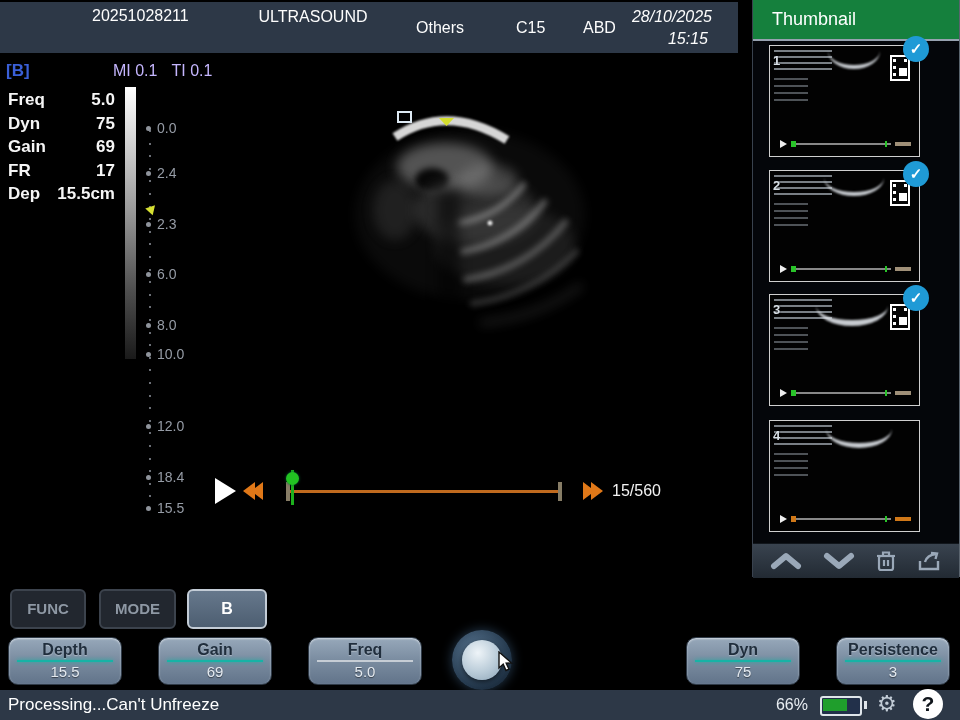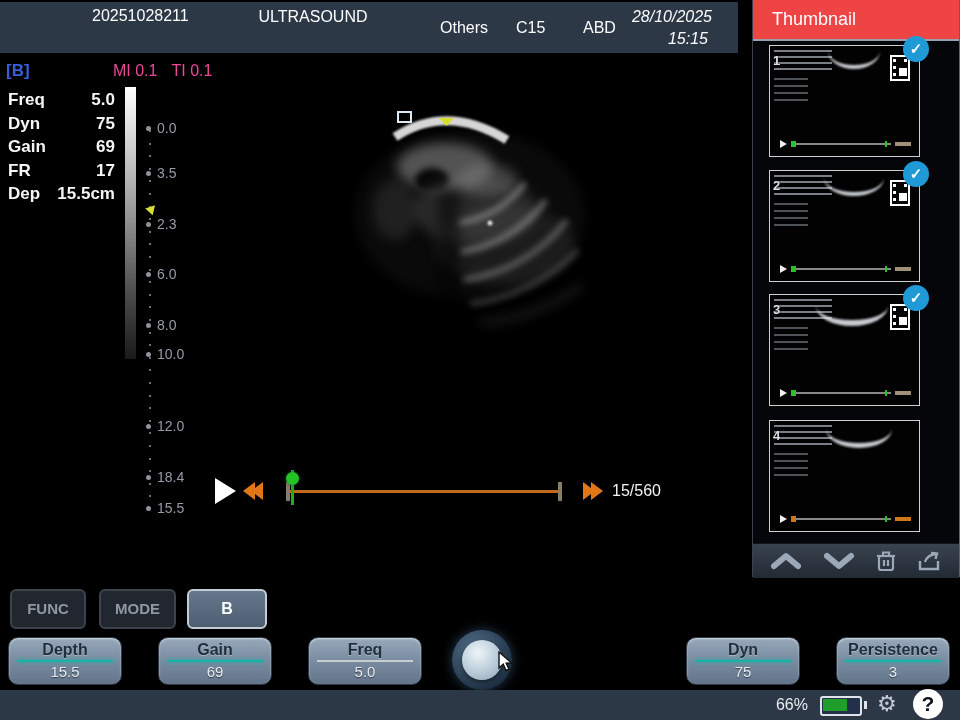--- a/index.html
+++ b/index.html
@@ -5,29 +5,29 @@
   html,body{margin:0;padding:0;background:#000;width:960px;height:720px;overflow:hidden;
     font-family:"Liberation Sans",sans-serif;-webkit-font-smoothing:antialiased;}
   .abs{position:absolute;}
   #screen{position:relative;width:960px;height:720px;background:#000;}
 
   
   #topbar{left:0;top:2px;width:738px;height:51px;background:#2d3847;color:#fff;}
   #topbar .t{position:absolute;font-size:16px;color:#fdfdfd;}
   #patient-id{left:92px;top:5px;font-size:17px;}
   #facility{left:230px;top:6px;width:166px;text-align:center;font-size:15px;line-height:17px;}
-  #exam-type{left:440px;top:17px;}
+  #exam-type{left:416px;top:17px;}
   #probe{left:516px;top:17px;}
   #preset{left:583px;top:17px;}
   #datetime{left:630px;top:4px;width:82px;text-align:right;font-size:16px;line-height:22px;font-style:italic;}
   #datetime .time{padding-right:4px;}
 
   
   #mode-label{left:6px;top:61px;color:#3a60d8;font-size:17px;font-weight:bold;}
-  #miti{left:113px;top:62px;color:#ec4899;font-size:16px;}
+  #miti{left:113px;top:62px;color:#c4b5fd;font-size:16px;}
   #miti span{margin-right:14px;}
   #param-list{left:0;top:88px;width:116px;}
   .prow{position:relative;height:23.5px;line-height:23.5px;font-size:17px;font-weight:bold;color:#f5f5f5;}
   .prow .pl{position:absolute;left:8px;}
   .prow .pv{position:absolute;right:1px;}
 
   
   #graybar{left:125px;top:87px;width:11px;height:272px;
     background:linear-gradient(#ffffff,#d8d8d8 18%,#9a9a9a 45%,#4e4e4e 75%,#1a1a1a);}
   #minor-dots{left:149px;top:130px;width:2px;height:378px;
@@ -47,21 +47,21 @@
   #cine-track{left:288px;top:490px;width:272px;height:3px;background:#c06a1e;}
   .cap{position:absolute;top:-8px;width:4px;height:19px;background:#877d66;}
   #cap-l{left:-2px;} #cap-r{right:-2px;}
   #playhead{left:286px;top:472px;width:13px;height:13px;border-radius:50%;background:#22c322;box-shadow:0 0 3px #063;}
   #playhead-line{left:291px;top:470px;width:3px;height:35px;background:#1db11d;}
   #frame-counter{left:612px;top:482px;color:#f2f2f2;font-size:16px;}
 
   
   #thumb-panel{left:752px;top:0;width:208px;height:577px;background:#04060a;
     border-left:1px solid #39424e;border-right:1px solid #5a646e;box-sizing:border-box;}
-  #thumb-header{position:absolute;left:0;top:0;right:0;height:41px;background:#ef4444;
+  #thumb-header{position:absolute;left:0;top:0;right:0;height:41px;background:#15803d;
     border-bottom:2px solid #97a2b0;box-sizing:border-box;}
   #thumb-title{position:absolute;left:19px;top:9px;color:#fff;font-size:18px;}
   .thumb{position:absolute;left:16px;width:151px;height:112px;background:#020202;
     border:1px solid #cfcfcf;box-sizing:border-box;}
   .t1{top:45px;} .t2{top:170px;} .t3{top:294px;} .t4{top:420px;}
   .t-text{position:absolute;left:4px;top:4px;width:58px;height:24px;
     background:repeating-linear-gradient(to bottom,rgba(200,210,220,.6) 0 2px,transparent 2px 6px);}
   .t-text2{position:absolute;left:4px;top:32px;width:34px;height:26px;
     background:repeating-linear-gradient(to bottom,rgba(170,180,190,.45) 0 2px,transparent 2px 7px);}
   .t-index{position:absolute;left:3px;top:7px;color:#d6dde4;font-size:13px;font-weight:bold;text-shadow:0 0 2px #000;}
@@ -165,21 +165,21 @@
       </div>
     <div class="prow">
         <span class="pl">Dep</span>
         <span class="pv">15.5cm</span>
       </div>
   </div>
 
   <div id="graybar" class="abs"></div>
   <div id="minor-dots" class="abs"></div>
   <div class="rlabel abs" style="top:120px">0.0</div>
-  <div class="rlabel abs" style="top:165px">3.5</div>
+  <div class="rlabel abs" style="top:165px">2.4</div>
   <div class="rlabel abs" style="top:216px">2.3</div>
   <div class="rlabel abs" style="top:266px">6.0</div>
   <div class="rlabel abs" style="top:317px">8.0</div>
   <div class="rlabel abs" style="top:346px">10.0</div>
   <div class="rlabel abs" style="top:418px">12.0</div>
   <div class="rlabel abs" style="top:469px">18.4</div>
   <div class="rlabel abs" style="top:500px">15.5</div>
   <div id="focus-marker" class="abs"></div>
 
   <svg class="abs" style="left:320px;top:95px" width="320" height="380" viewBox="0 0 320 380">
@@ -361,20 +361,21 @@
     <div class="ctrl-line"></div>
     <div class="ctrl-value">75</div>
   </div>
   <div id="ctrl-persist" class="ctrl">
     <div class="ctrl-label">Persistence</div>
     <div class="ctrl-line"></div>
     <div class="ctrl-value">3</div>
   </div>
 
   <div id="statusbar" class="abs">
+    <div id="status-msg">Processing...Can't Unfreeze</div>
     <div id="battery-pct">66%</div>
     <div id="battery">
         <div id="battery-fill" style="width: 23.76px;"></div>
       </div>
     <div id="battery-nub"></div>
     <div id="gear"><span>⚙</span></div>
   </div>
   <div id="help" class="abs"><span>?</span></div>
 
 </div>

